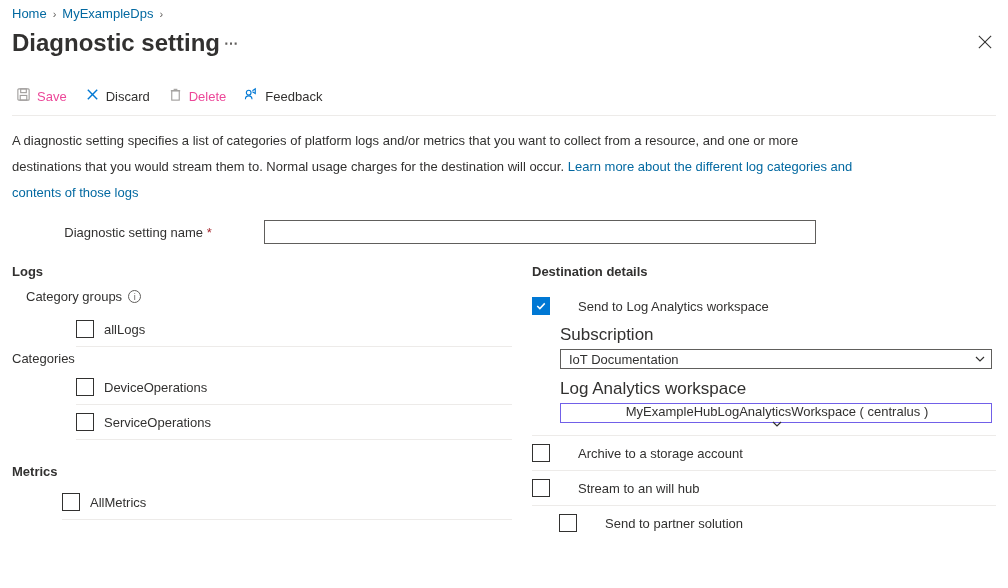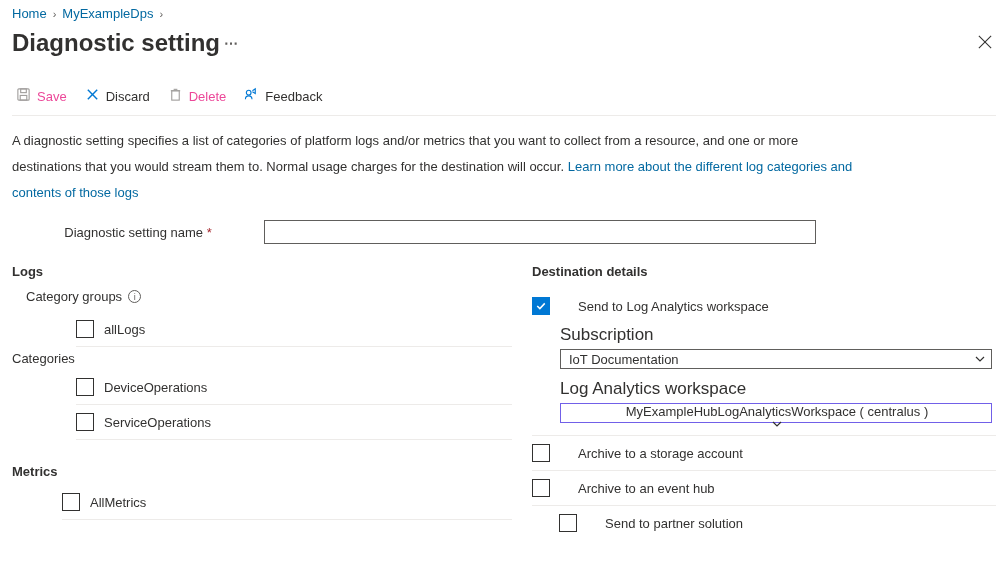--- a/index.html
+++ b/index.html
@@ -231,21 +231,21 @@
     <div class="dest-item">
       <div class="dest-row">
         <span class="chk"></span>
         <span class="check-label">Archive to a storage account</span>
       </div>
     </div>
 
     <div class="dest-item">
       <div class="dest-row">
         <span class="chk"></span>
-        <span class="check-label">Archive to an event hub</span>
+        <span class="check-label">Stream to an will hub</span>
       </div>
     </div>
 
     <div class="dest-item" style="border-bottom:none;margin-left:27px;">
       <div class="dest-row">
         <span class="chk"></span>
         <span class="check-label">Send to partner solution</span>
       </div>
     </div>
   </div>

